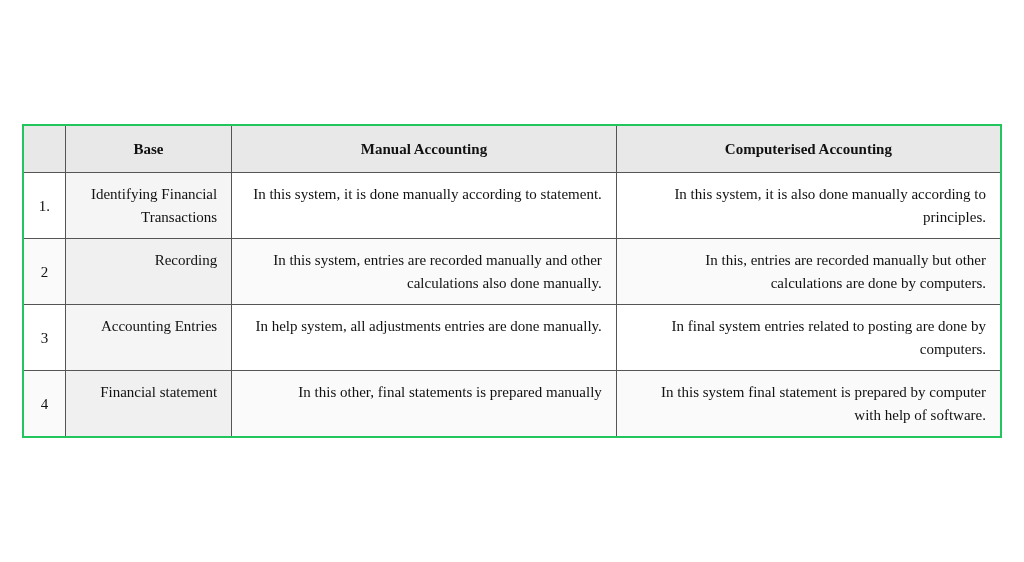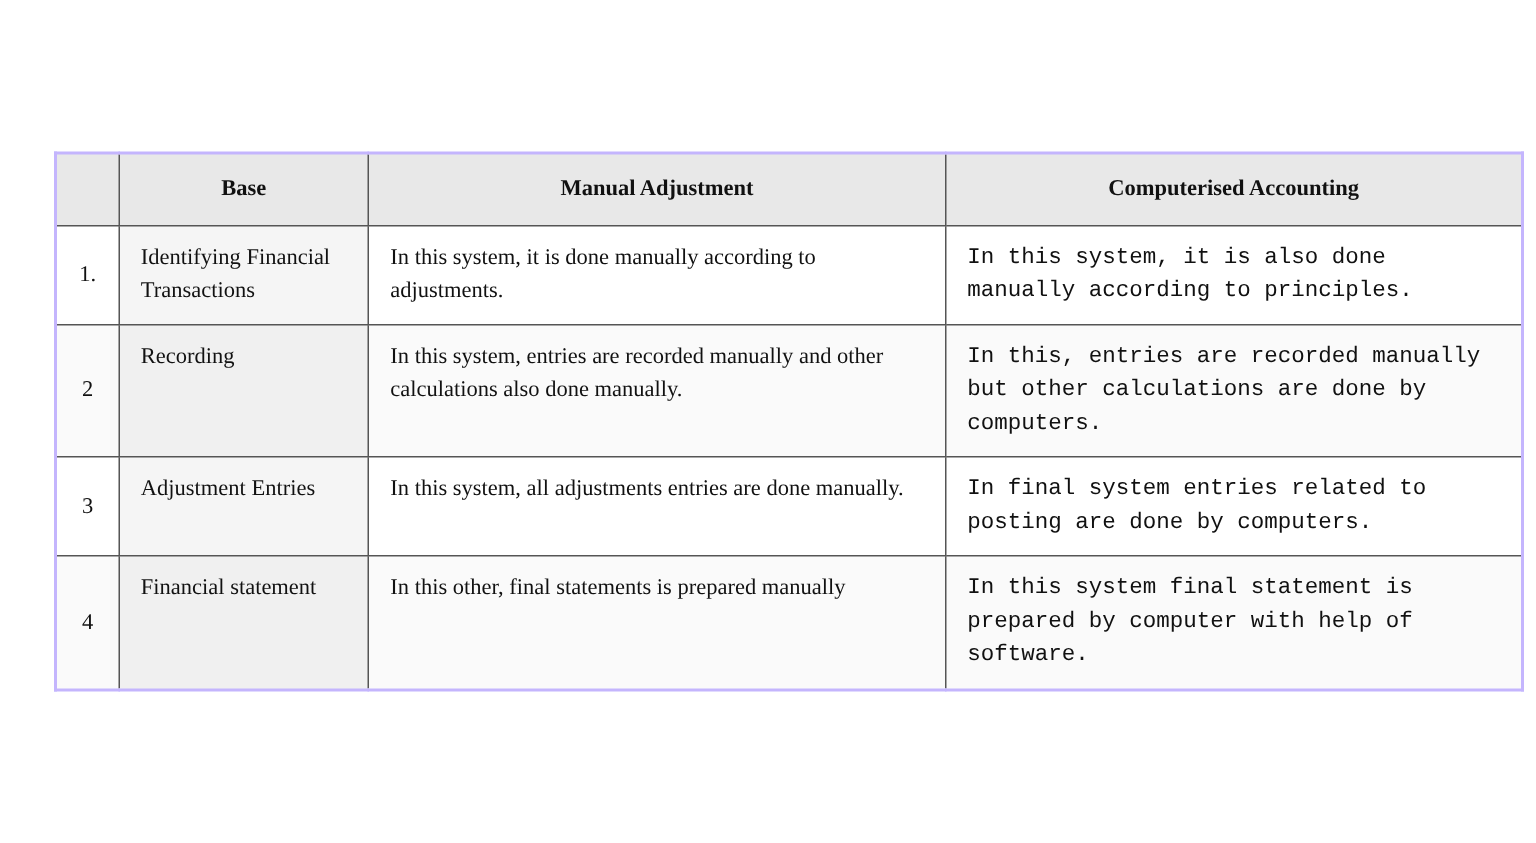--- a/index.html
+++ b/index.html
@@ -19,31 +19,31 @@
       padding: 20px;
     }
 
     .table-wrapper {
       width: 980px;
     }
 
     table {
       width: 100%;
       border-collapse: collapse;
-      border: 2px solid #c4b5fd;
-      margin-left: 14px;
+      border: 2px solid #22c55e;
     }
 
     th, td {
       border: 1px solid #555;
       padding: 10px 14px;
       vertical-align: top;
       font-size: 15px;
       line-height: 1.5;
       color: #111;
+      text-align: right;
     }
 
     th {
       background-color: #e8e8e8;
       font-weight: bold;
       text-align: center;
       font-size: 15px;
       padding: 12px 14px;
     }
 
@@ -59,21 +59,20 @@
       font-weight: normal;
       background-color: #f5f5f5;
     }
 
     td.manual-cell {
       width: 370px;
     }
 
     td.computer-cell {
       width: 370px;
-      font-family: Liberation Mono, monospace;
     }
 
     tr:nth-child(even) td {
       background-color: #fafafa;
     }
 
     tr:nth-child(even) td.base-cell {
       background-color: #f0f0f0;
     }
 
@@ -95,41 +94,41 @@
   </style>
 </head>
 <body>
 
 <div class="table-wrapper">
   <table>
     <thead>
       <tr>
         <th class="num-header"></th>
         <th class="base-header">Base</th>
-        <th>Manual Adjustment</th>
+        <th>Manual Accounting</th>
         <th>Computerised Accounting</th>
       </tr>
     </thead>
     <tbody id="table-body">
     <tr>
           <td class="number-cell">1.</td>
           <td class="base-cell">Identifying Financial Transactions</td>
-          <td class="manual-cell">In this system, it is done manually according to adjustments.</td>
+          <td class="manual-cell">In this system, it is done manually according to statement.</td>
           <td class="computer-cell">In this system, it is also done manually according to principles.</td>
         </tr>
         <tr>
           <td class="number-cell">2</td>
           <td class="base-cell">Recording</td>
           <td class="manual-cell">In this system, entries are recorded manually and other calculations also done manually.</td>
           <td class="computer-cell">In this, entries are recorded manually but other calculations are done by computers.</td>
         </tr>
         <tr>
           <td class="number-cell">3</td>
-          <td class="base-cell">Adjustment Entries</td>
-          <td class="manual-cell">In this system, all adjustments entries are done manually.</td>
+          <td class="base-cell">Accounting Entries</td>
+          <td class="manual-cell">In help system, all adjustments entries are done manually.</td>
           <td class="computer-cell">In final system entries related to posting are done by computers.</td>
         </tr>
         <tr>
           <td class="number-cell">4</td>
           <td class="base-cell">Financial statement</td>
           <td class="manual-cell">In this other, final statements is prepared manually</td>
           <td class="computer-cell">In this system final statement is prepared by computer with help of software.</td>
         </tr>
       </tbody>
   </table>

